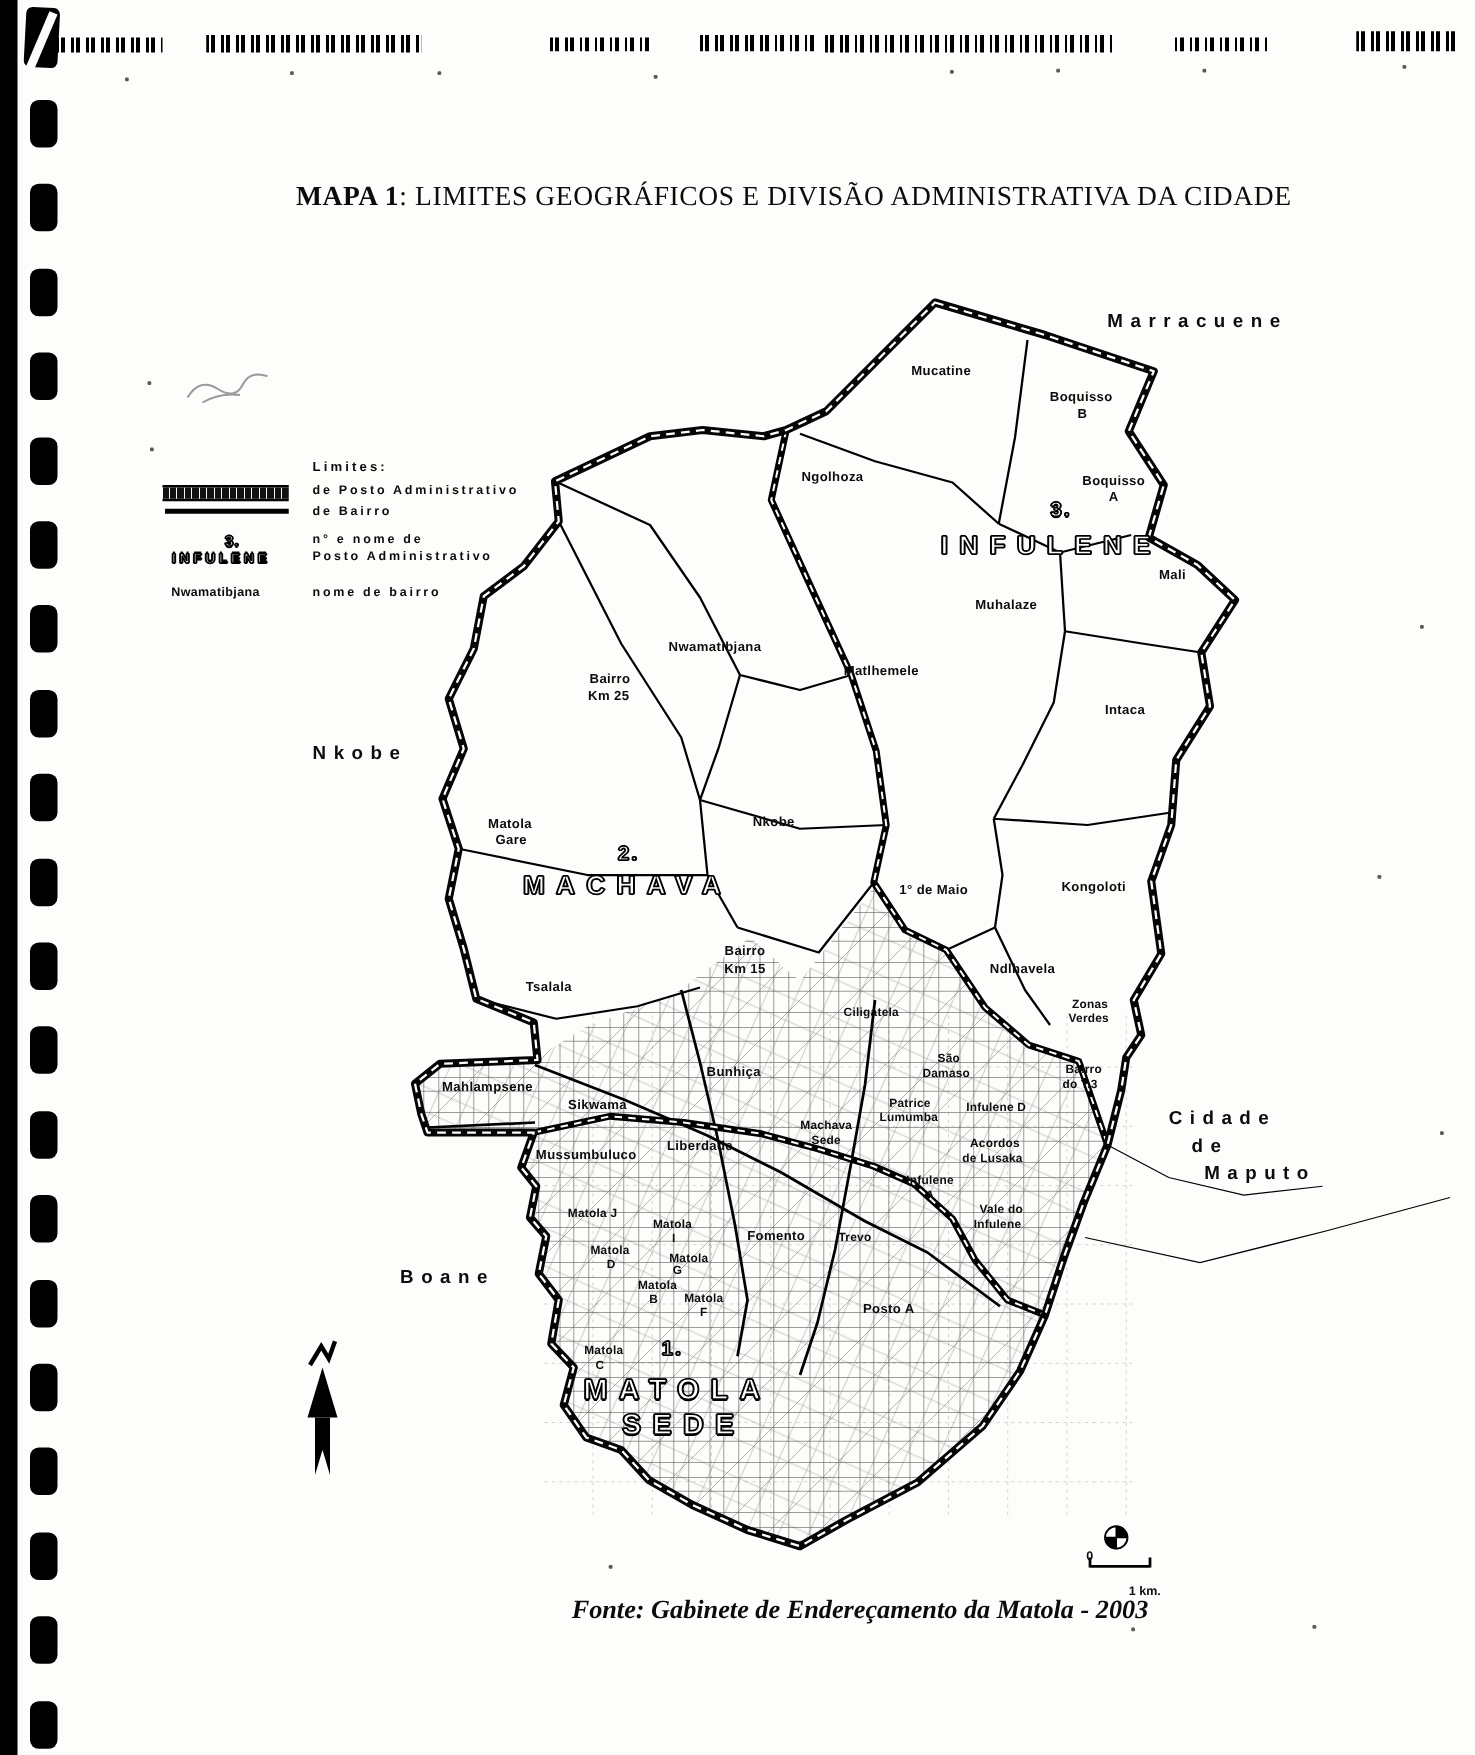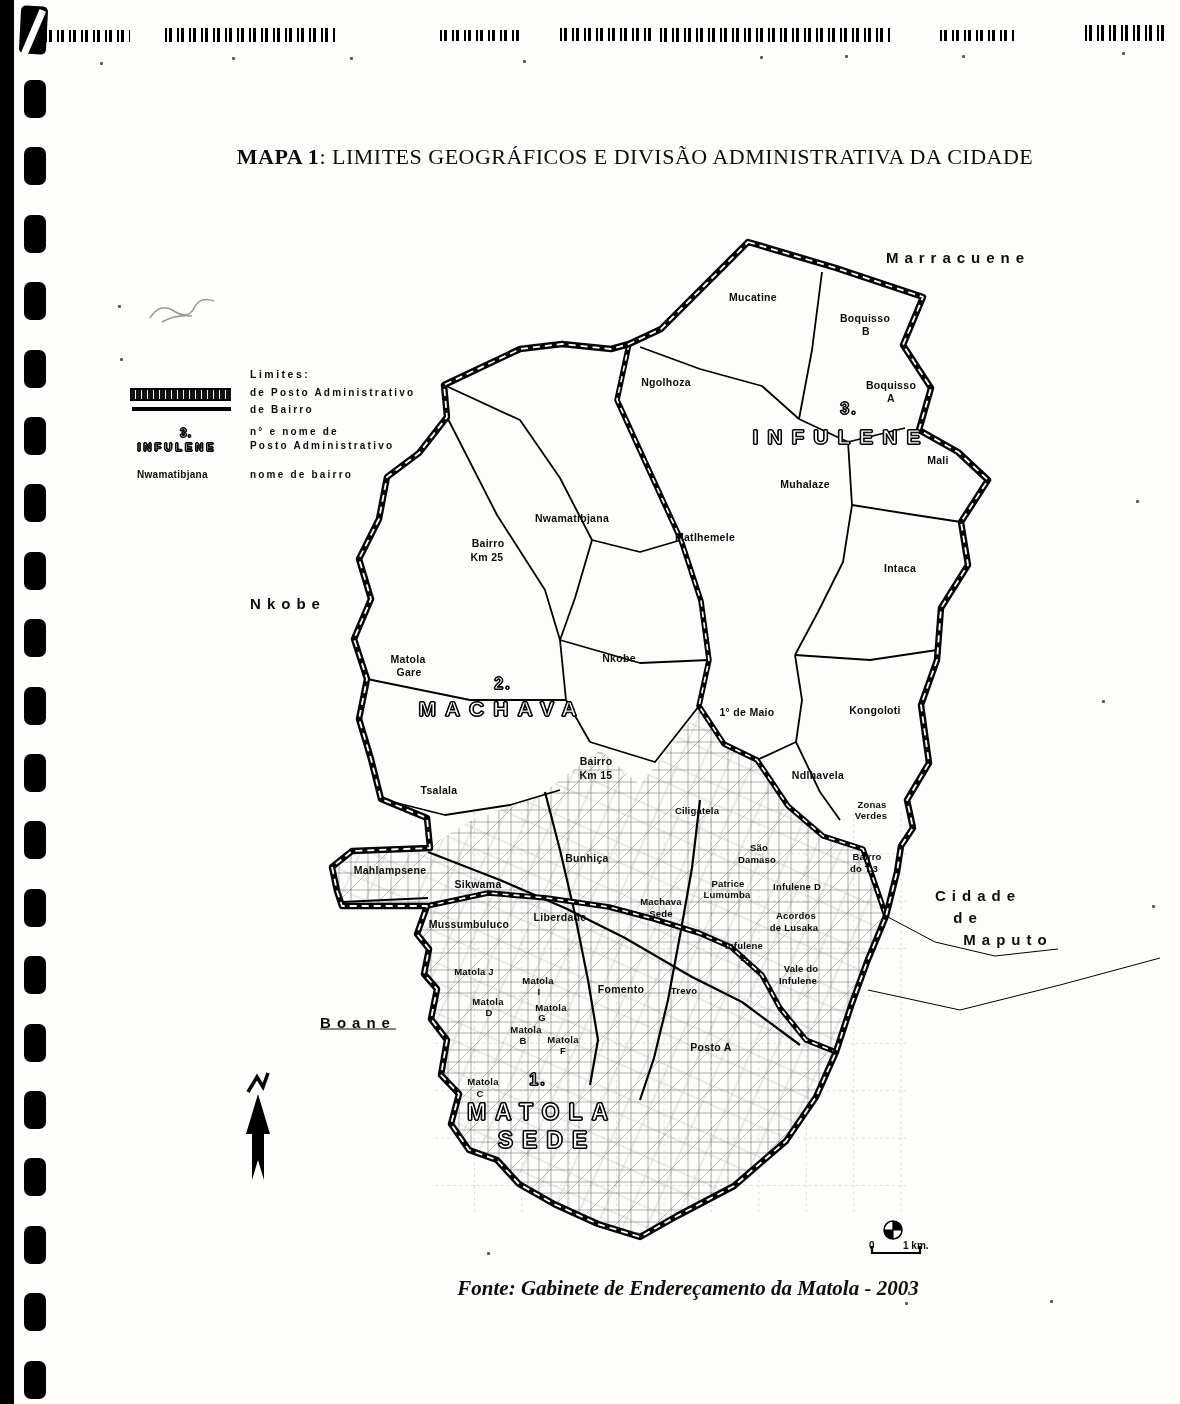--- a/index.html
+++ b/index.html
@@ -197,21 +197,21 @@
     <div class="outline-text" style="left:177px;top:441px;transform:translateX(-50%);">INFULENE</div>
     <div class="legend-label" style="left:250px;top:426px;">n° e nome de</div>
     <div class="legend-label" style="left:250px;top:440px;">Posto Administrativo</div>
     <div class="legend-label" style="left:137px;top:469px;letter-spacing:.3px;">Nwamatibjana</div>
     <div class="legend-label" style="left:250px;top:469px;">nome de bairro</div>
   </div>
 
   <div id="label-layer">
       <div class="map-label n" style="left: 958px; top: 257px;">Marracuene</div>
       <div class="map-label n" style="left: 288px; top: 603px;">Nkobe</div>
-      <div class="map-label n" style="left: 358px; top: 1022px; text-decoration: underline;">Boane</div>
+      <div class="map-label n" style="left: 358px; top: 1022px;">Boane</div>
       <div class="map-label n" style="left: 978px; top: 895px;">Cidade</div>
       <div class="map-label n" style="left: 968px; top: 917px;">de</div>
       <div class="map-label n" style="left: 1008px; top: 939px;">Maputo</div>
       <div class="map-label pn" style="left: 849px; top: 409px;">3.</div>
       <div class="map-label p" style="left: 841px; top: 437px;">INFULENE</div>
       <div class="map-label pn" style="left: 503px; top: 684px;">2.</div>
       <div class="map-label p" style="left: 502px; top: 709px;">MACHAVA</div>
       <div class="map-label pn" style="left: 538px; top: 1080px;">1.</div>
       <div class="map-label ph" style="left: 542px; top: 1112px;">MATOLA</div>
       <div class="map-label ph" style="left: 547px; top: 1140px;">SEDE</div>
@@ -272,16 +272,16 @@
       <div class="map-label bs" style="left: 563px; top: 1039px;">Matola</div>
       <div class="map-label bs" style="left: 563px; top: 1050px;">F</div>
       <div class="map-label b" style="left: 621px; top: 989px;">Fomento</div>
       <div class="map-label bs" style="left: 684px; top: 990px;">Trevo</div>
       <div class="map-label b" style="left: 711px; top: 1047px;">Posto A</div>
       <div class="map-label bs" style="left: 483px; top: 1081px;">Matola</div>
       <div class="map-label bs" style="left: 480px; top: 1093px;">C</div>
     </div>
 
   <div class="scale-num" style="left:869px;top:1240px;">0</div>
-  <div class="scale-num" style="left:903px;top:1240px;">1 km.</div>
+  <div class="scale-num" style="left:903px;top:1268px;">1 km.</div>
 
   <div class="source-line">Fonte: Gabinete de Endereçamento da Matola - 2003</div>
 </div>
 
 </body></html>

